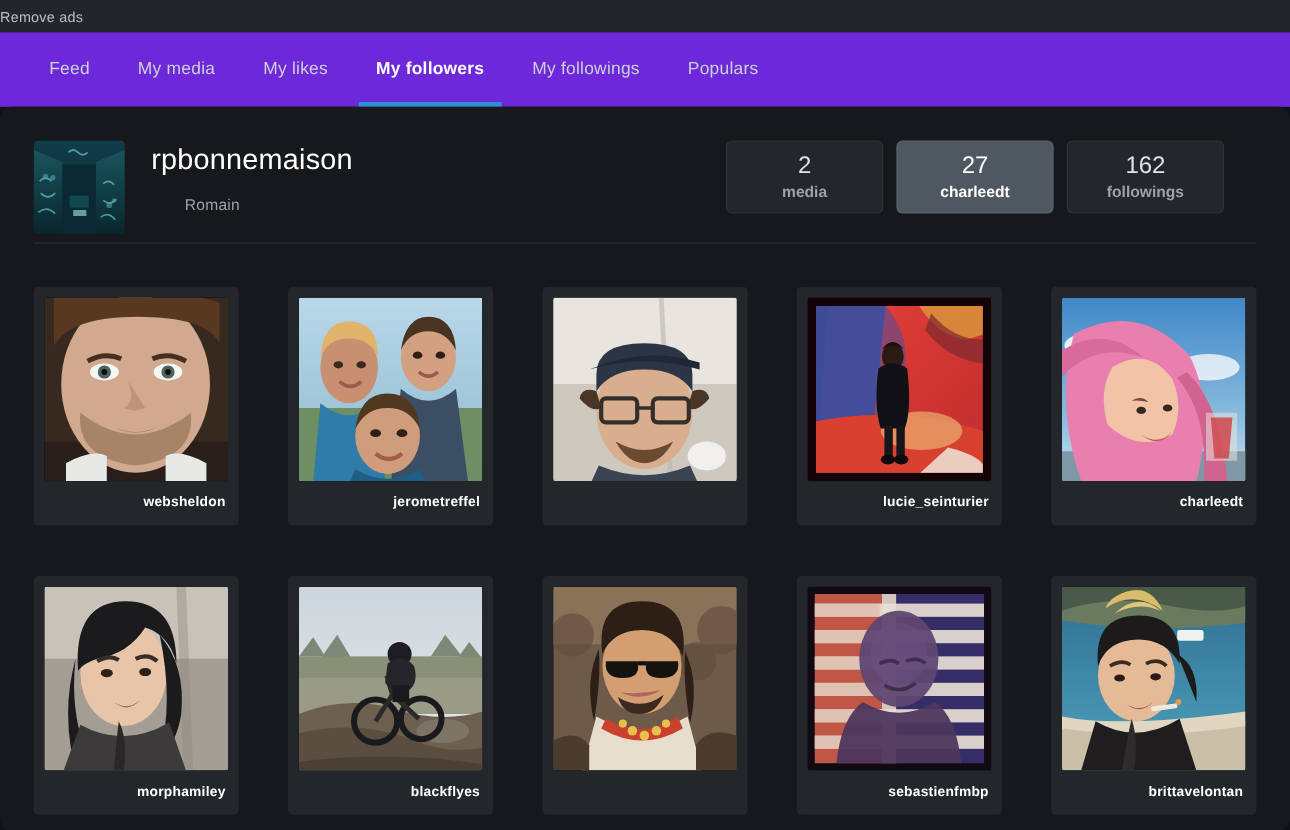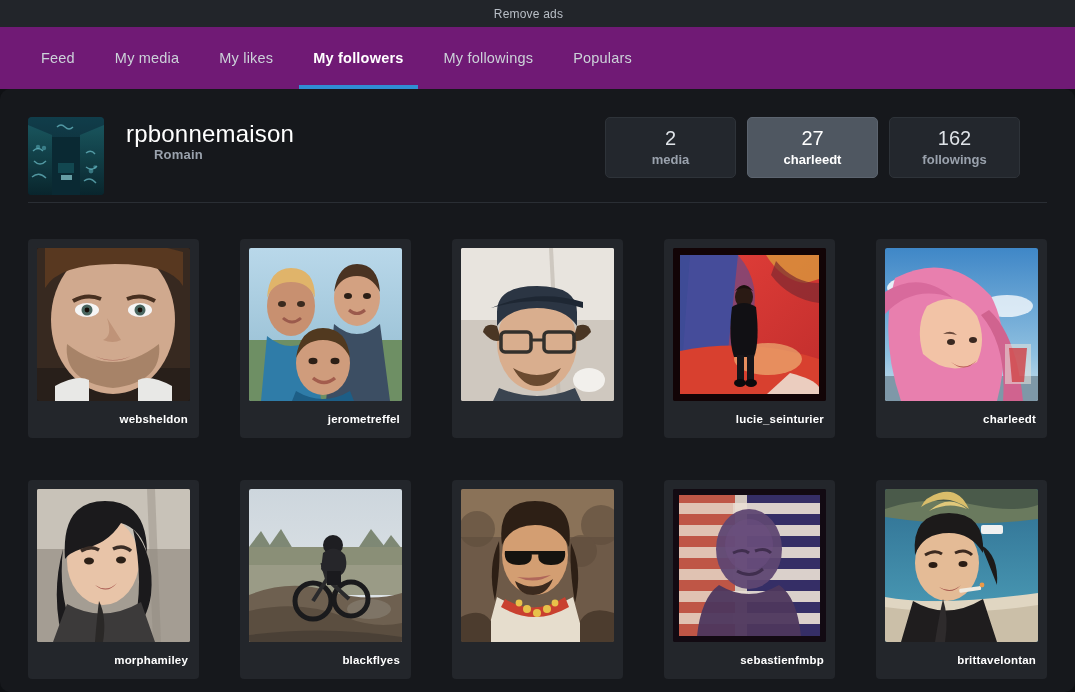--- a/index.html
+++ b/index.html
@@ -10,34 +10,34 @@
     background: #0f1114;
     font-family: "Liberation Sans", sans-serif;
   }
 
   
   .adbar {
     height: 27px;
     background: #22252a;
     display: flex;
     align-items: center;
-    justify-content: center;
+    justify-content: flex-start;
     padding-right: 18px;
   }
   .adbar .remove-ads {
     color: #b9bfc7;
     font-size: 12px;
     letter-spacing: .2px;
     cursor: pointer;
   }
 
   
   .navbar {
     height: 62px;
-    background: #701a75;
+    background: #6d28d9;
     display: flex;
     align-items: stretch;
     padding-left: 28px;
     position: relative;
   }
   .nav-item {
     display: flex;
     align-items: center;
     padding: 0 20px;
     color: #ccd2d9;
@@ -96,22 +96,22 @@
   .profile-name {
     color: #ffffff;
     font-size: 24px;
     font-weight: 400;
     letter-spacing: .2px;
     line-height: 1.1;
   }
   .profile-sub {
     color: #9aa2ad;
     font-size: 13px;
-    font-weight: bold;
-    margin-top: 0;
+    font-weight: normal;
+    margin-top: 16px;
     letter-spacing: .2px;
     padding-left: 28px;
   }
 
   .stats {
     margin-left: auto;
     display: flex;
     gap: 11px;
     padding-top: 0px;
   }

